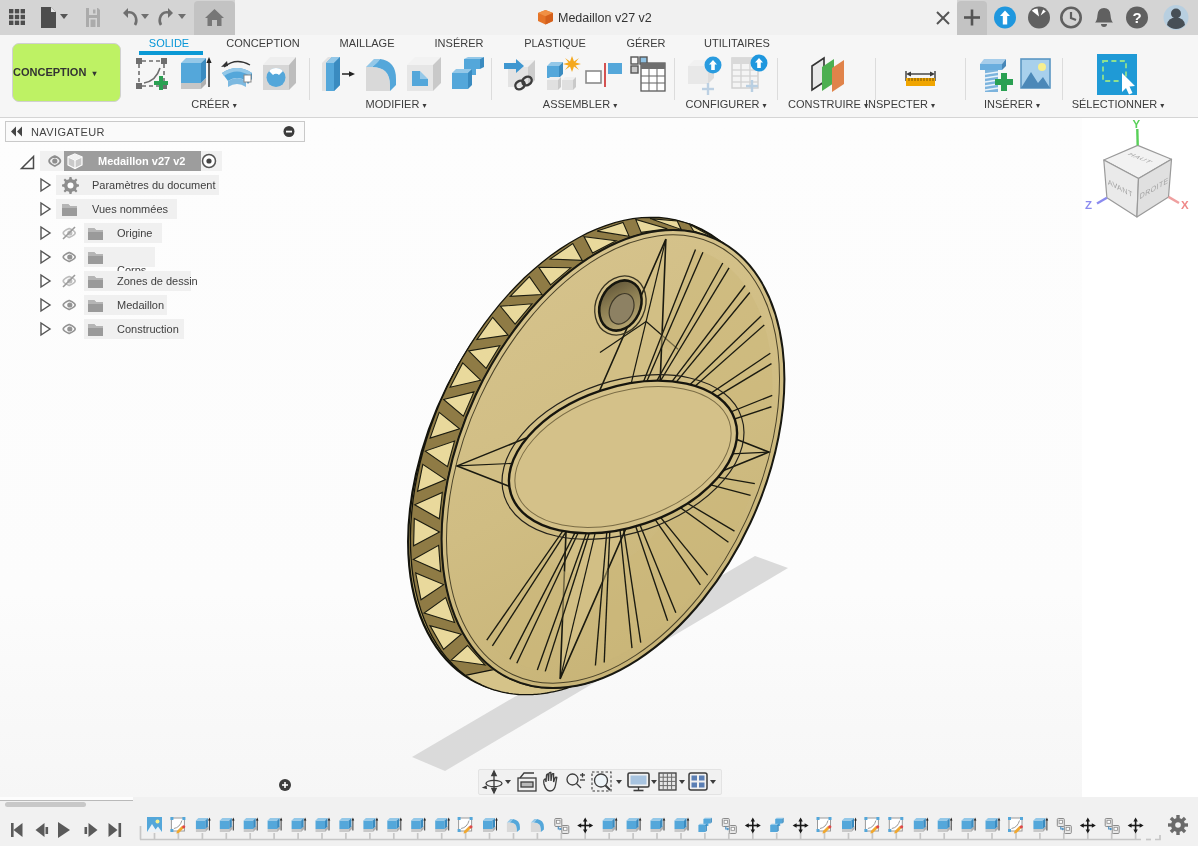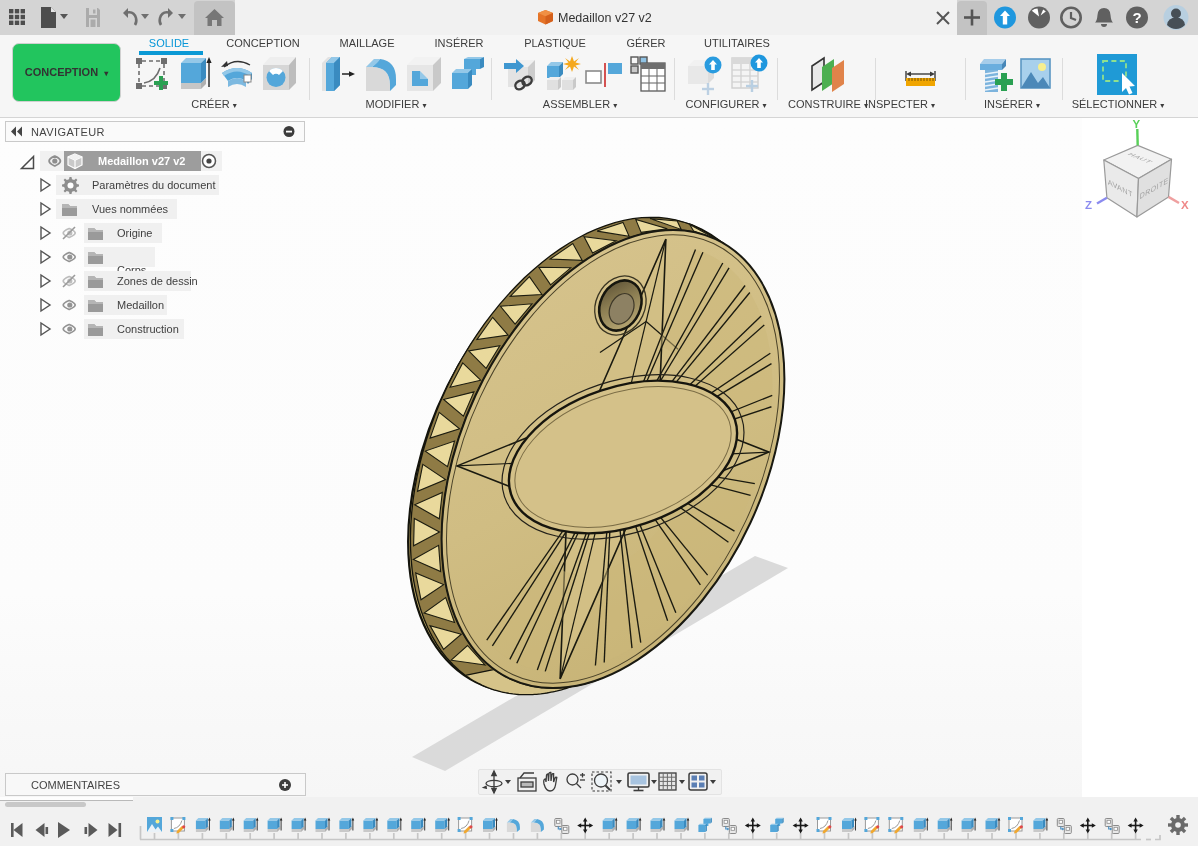--- a/index.html
+++ b/index.html
@@ -5,21 +5,21 @@
 #titlebar{position:absolute;left:0;top:0;width:1198px;height:35px;background:#d4d4d4}
 #doctab{position:absolute;left:235px;top:0;width:722px;height:35px;background:#f1f1f1}
 #hometab{position:absolute;left:194px;top:1px;width:41px;height:34px;background:#c3c3c3;border-radius:4px 4px 0 0}
 #plustab{position:absolute;left:957px;top:1px;width:30px;height:34px;background:#c3c3c3;border-radius:4px 4px 0 0}
 #ribbon{position:absolute;left:0;top:35px;width:1198px;height:83px;background:#f6f6f6;border-bottom:1px solid #d5d5d5}
 .rtab{position:absolute;top:37px;font-size:11px;color:#3d3d3d;transform:translateX(-50%);white-space:nowrap}
 .rtab.act{color:#0696d7;font-weight:normal}
 #tabline{position:absolute;left:139px;top:51px;width:64px;height:4px;background:#0a99d5}
 .glabel{position:absolute;top:98px;font-size:11px;color:#3c3c3c;transform:translateX(-50%);white-space:nowrap}
 .gsep{position:absolute;top:58px;height:42px;width:1px;background:#dcdcdc}
-#conception{position:absolute;left:12px;top:43px;width:109px;height:59px;background:#22c55e;border:1px solid #d0d0d0;border-radius:7px;font-size:11px;font-weight:bold;color:#333;text-align:center;line-height:57px}
+#conception{position:absolute;left:12px;top:43px;width:109px;height:59px;background:#bef264;border:1px solid #d0d0d0;border-radius:7px;font-size:11px;font-weight:bold;color:#333;line-height:57px}
 #viewport{position:absolute;left:0;top:118px;width:1082px;height:679px;background:linear-gradient(180deg,#fdfdfd 0%,#fcfcfc 70%,#f6f6f6 100%)}
 #navhdr{position:absolute;left:5px;top:3px;width:300px;height:21px;background:#fafafa;border:1px solid #c9c9c9;font-size:11px;color:#444}
 .trow{position:absolute;height:20px;font-size:11px;color:#3e3e3e;line-height:20px}
 .tbg{position:absolute;height:20px;background:#f0f0f0}
 #commentbar{position:absolute;left:5px;top:655px;width:301px;height:23px;background:#f8f8f8;border:1px solid #c9c9c9;font-size:11px;color:#444}
 #navstrip{position:absolute;left:478px;top:651px;width:244px;height:26px;background:#f1f1f1;border:1px solid #e3e3e3;border-radius:2px}
 #timeline{position:absolute;left:0;top:797px;width:1198px;height:49px;background:#f1f1f1}
 #scrollzone{position:absolute;left:0;top:797px;width:133px;height:4px;background:#fdfdfd;border-bottom:1px solid #b9b9b9}
 #scrollthumb{position:absolute;left:5px;top:802px;width:81px;height:5px;background:#c8c8c8;border-radius:3px}
 svg{display:block}
@@ -546,23 +546,20 @@
   <text transform="translate(60.5,73) matrix(0.8,0.43,0.07,0.86,0,0)" font-size="9" fill="#9f9f9f" text-anchor="middle" letter-spacing="0.5">AVANT</text>
   <text transform="translate(94,73) matrix(0.78,-0.45,-0.07,0.87,0,0)" font-size="9" fill="#9f9f9f" text-anchor="middle" letter-spacing="0.5">DROITE</text>
   <line x1="77.7" y1="27.4" x2="77.3" y2="11" stroke="#58d058" stroke-width="2.4"></line>
   <text x="72.5" y="10" font-size="11.5" fill="#58d058" font-weight="bold">Y</text>
   <line x1="46.9" y1="79.7" x2="37" y2="85.5" stroke="#8b8bef" stroke-width="2.4"></line>
   <text x="25" y="91" font-size="11.5" fill="#8b8bef" font-weight="bold">Z</text>
   <line x1="108.5" y1="78.9" x2="119" y2="85" stroke="#efa0a0" stroke-width="2.4"></line>
   <text x="121" y="91" font-size="11.5" fill="#ef8888" font-weight="bold">X</text>
  </svg>
 
- <div id="commentbar">
-      <span style="position:absolute;left:25px;top:5px">COMMENTAIRES</span>
-    </div>
  <svg class="ico" style="left:270px;top:659px" width="30" height="16" viewBox="0 0 30 16">
       <circle cx="15" cy="8" r="6" fill="#3c3c3c"></circle>
       <rect x="12" y="7.2" width="6" height="1.6" fill="#fff"></rect>
       <rect x="14.2" y="5" width="1.6" height="6" fill="#fff"></rect>
     </svg>
  <div id="navstrip"></div>
  <svg class="ico" style="left:478px;top:651px" width="244" height="26" viewBox="0 0 244 26">
   <g stroke="#3c3c3c" fill="none" stroke-width="1.3">
 
    <ellipse cx="16" cy="14.5" rx="8" ry="3.2"></ellipse>

